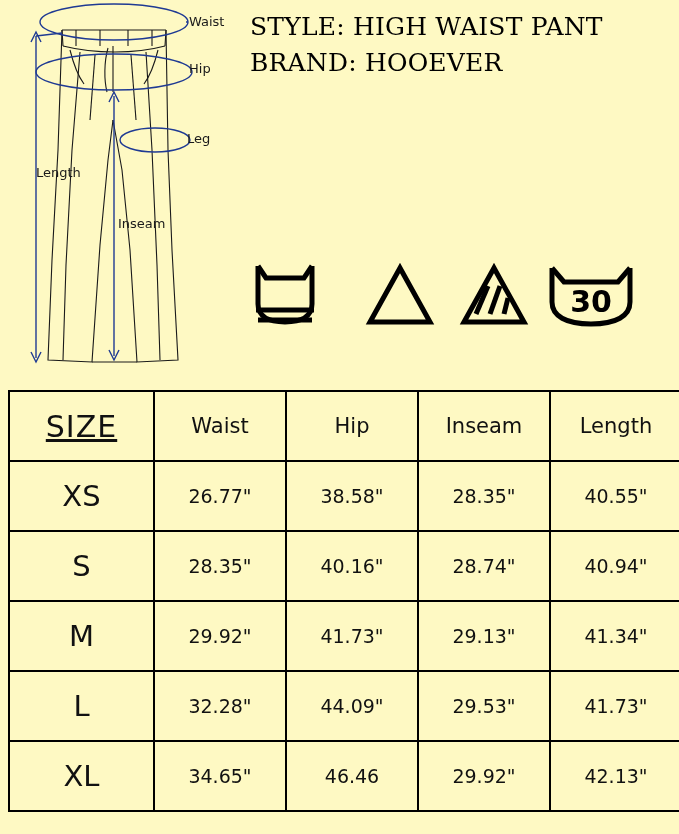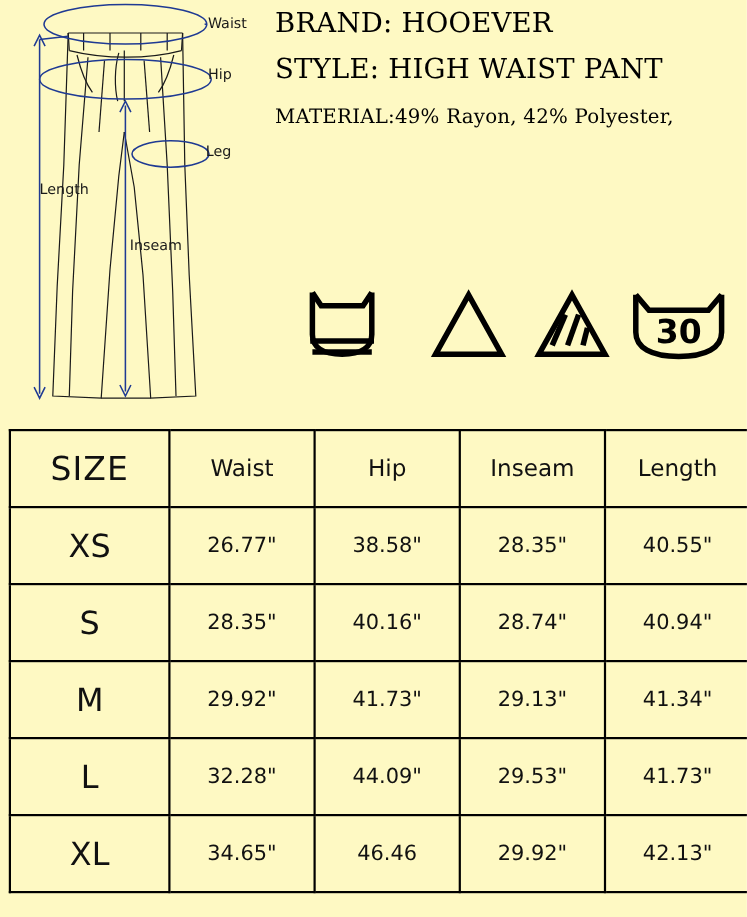--- a/index.html
+++ b/index.html
@@ -80,21 +80,21 @@
   }
   #material-line-2 {
     font-size: 18px;
     line-height: 26px;
     padding-top: 10px;
   }
 
   
   #care-icons {
     position: absolute;
-    left: 278px;
+    left: 252px;
     top: 258px;
     width: 390px;
     height: 90px;
   }
   #care-icons svg { display: block; }
 
   
   #size-table {
     position: absolute;
     left: 8px;
@@ -104,21 +104,21 @@
     table-layout: fixed;
   }
   #size-table td, #size-table th {
     border: 2px solid #000000;
     text-align: center;
     vertical-align: middle;
     font-family: "DejaVu Sans", sans-serif;
     padding: 0;
   }
   #size-table tr { height: 70px; }
-  .col-size   { width: 143px; }
+  .col-size   { width: 143px; text-decoration: underline; }
   .col-meas   { width: 130px; }
 
   .hdr-size {
     font-size: 30px;
     font-weight: normal;
     letter-spacing: 1px;
   }
   .hdr-meas {
     font-size: 21px;
     font-weight: normal;
@@ -186,23 +186,22 @@
       </svg>
 
       <div class="diag-label" id="lbl-waist">Waist</div>
       <div class="diag-label" id="lbl-hip">Hip</div>
       <div class="diag-label" id="lbl-leg">Leg</div>
       <div class="diag-label" id="lbl-length">Length</div>
       <div class="diag-label" id="lbl-inseam">Inseam</div>
     </div>
 
     <div id="info">
+      <div class="info-line" id="style-line">STYLE: HIGH WAIST PANT</div>
       <div class="info-line" id="brand-line">BRAND: HOOEVER</div>
-      <div class="info-line" id="style-line">STYLE: HIGH WAIST PANT</div>
-      <div class="info-line" id="material-line">MATERIAL:49% Rayon, 42% Polyester,</div>
     </div>
 
     <div id="care-icons">
       <svg width="390" height="90" viewBox="0 0 390 90">
 
         <g fill="none" stroke="#000000" stroke-width="5">
           <path d="M6,8 L14,20 L52,20 L60,8"></path>
           <path d="M6,8 L6,46 C6,58 16,64 33,64 C50,64 60,58 60,46 L60,8"></path>
           <path d="M4,52 L62,52" stroke-width="5"></path>
           <path d="M6,62 L60,62" stroke-width="5"></path>

